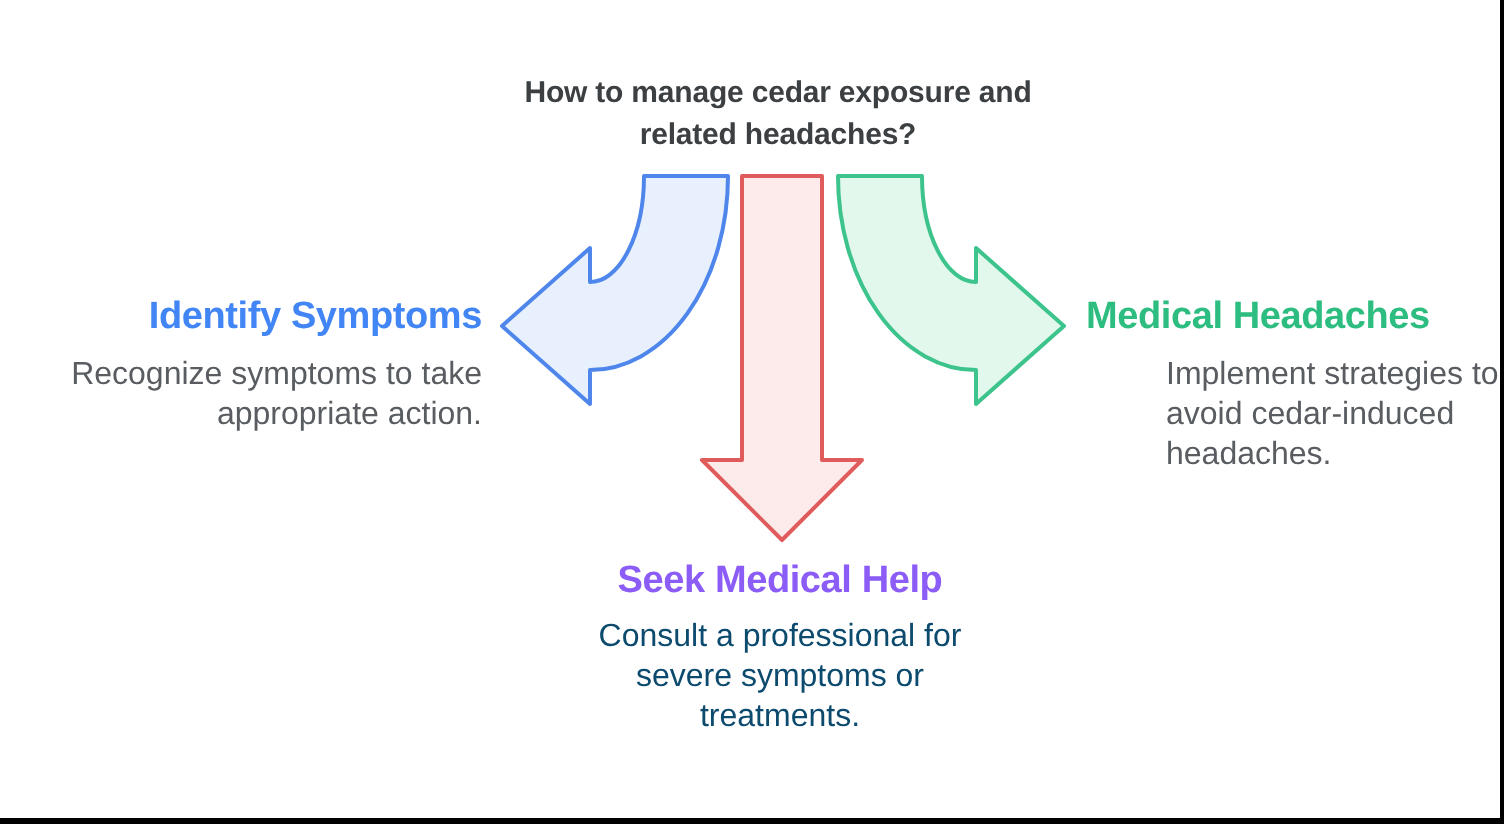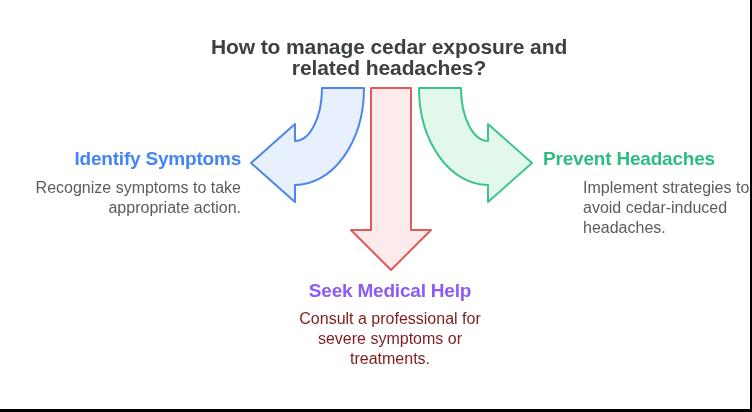--- a/index.html
+++ b/index.html
@@ -17,21 +17,21 @@
     border-right: 2px solid #000000;
     border-bottom: 3px solid #000000;
     overflow: hidden;
   }
   .title {
     position: absolute;
     left: 204px;
     top: 36px;
     width: 370px;
     text-align: center;
-    font-size: 21px;
+    font-size: 15px;
     line-height: 21px;
     font-weight: 700;
     letter-spacing: -0.1px;
     white-space: pre-line;
   }
   .arrows-svg {
     position: absolute;
     left: 0;
     top: 0;
     pointer-events: none;
@@ -68,23 +68,23 @@
   <svg class="arrows-svg" width="752" height="412" viewBox="0 0 752 412">
     <path d="M 364,88 L 322,88 A 27 53 0 0 1 295,141 L 295,124 L 251,163 L 295,202 L 295,185 A 69 97 0 0 0 364,88 Z" stroke-width="2" stroke-linejoin="round" fill="#e8f0fe" stroke="#4e86ec"></path>
     <path d="M 371,88 L 411,88 L 411,230 L 431,230 L 391,270 L 351,230 L 371,230 Z" stroke-width="2" stroke-linejoin="round" fill="#fdeaea" stroke="#e05c5c"></path>
     <path d="M 419,88 L 461,88 A 27 53 0 0 0 488,141 L 488,124 L 532,163 L 488,202 L 488,185 A 69 97 0 0 1 419,88 Z" stroke-width="2" stroke-linejoin="round" fill="#e2f8ec" stroke="#3dc38c"></path>
   </svg>
 
   <div class="branch-heading heading-left" style="color: rgb(66, 133, 244);">Identify Symptoms</div>
   <div class="branch-body body-left" style="color: rgb(89, 93, 97);">Recognize symptoms to take
 appropriate action.</div>
 
-  <div class="branch-heading heading-right" style="color: rgb(46, 189, 128);">Prevent Headaches</div>
+  <div class="branch-heading heading-right" style="color: rgb(46, 189, 128);">Medical Headaches</div>
   <div class="branch-body body-right" style="color: rgb(89, 93, 97); margin-left: 40px;">Implement strategies to
 avoid cedar-induced
 headaches.</div>
 
   <div class="branch-heading heading-bottom" style="color: #8b5cf6;">Seek Medical Help</div>
-  <div class="branch-body body-bottom" style="color: #7f1d1d;">Consult a professional for
+  <div class="branch-body body-bottom" style="color: #0c4a6e;">Consult a professional for
 severe symptoms or
 treatments.</div>
 
 </div>
 
 </body></html>

